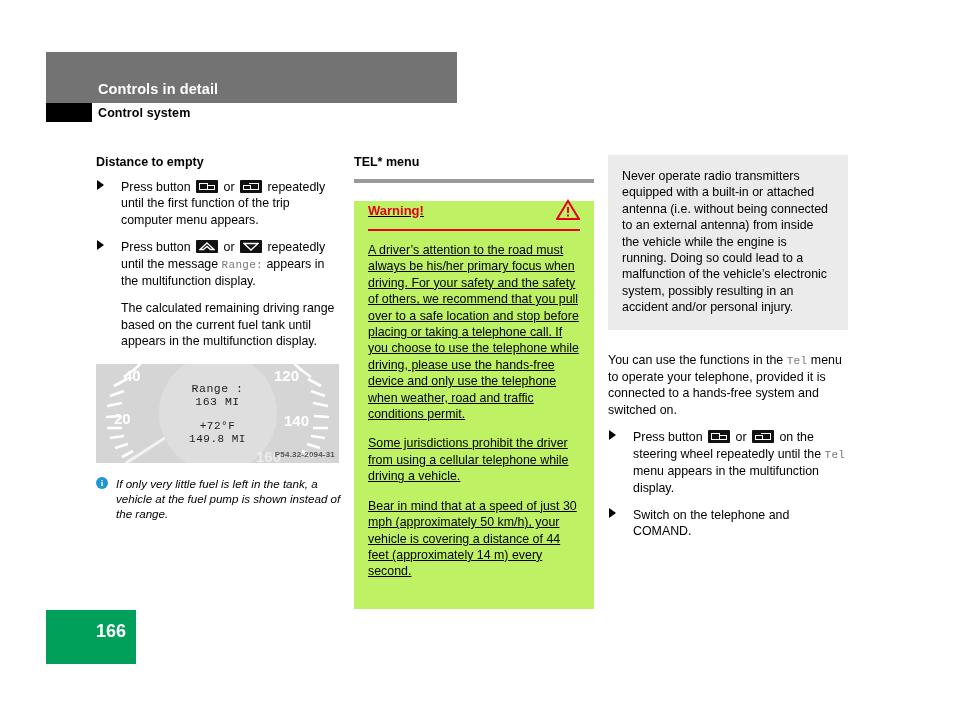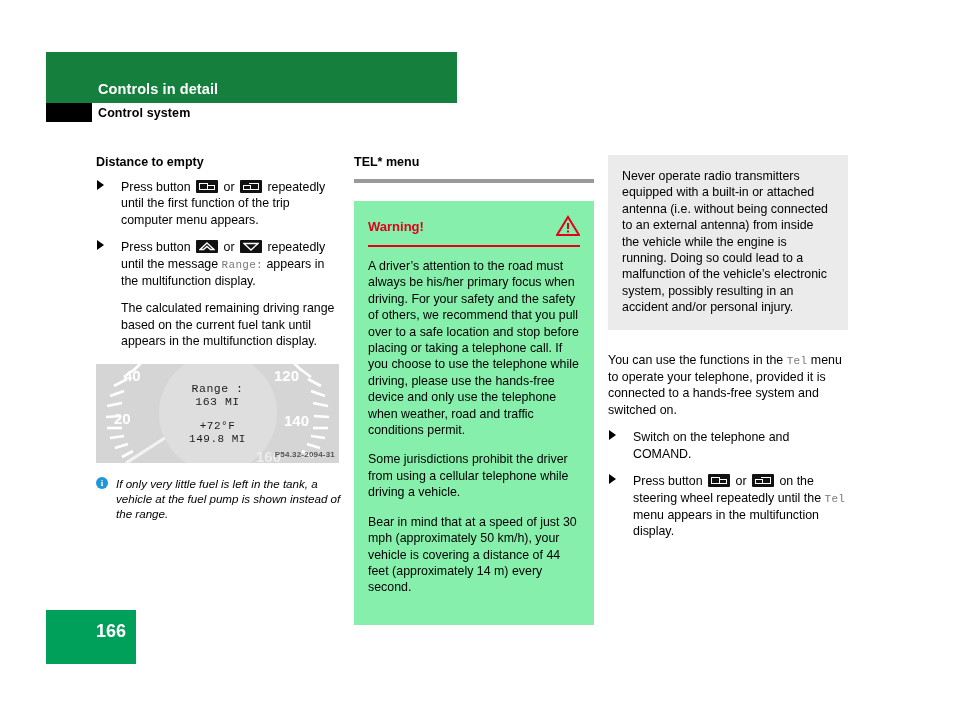--- a/index.html
+++ b/index.html
@@ -16,21 +16,21 @@
     overflow: hidden;
   }
 
   
   #chapter-bar {
     position: absolute;
     left: 46px;
     top: 52px;
     width: 411px;
     height: 51px;
-    background: #15803d;
+    background: #737373;
   }
   #chapter-title {
     position: absolute;
     left: 52px;
     bottom: 6px;
     font-size: 14.5px;
     font-weight: bold;
     color: #ffffff;
     letter-spacing: .1px;
   }
@@ -228,24 +228,25 @@
     font-style: normal;
     font-weight: bold;
     font-size: 9px;
     line-height: 12px;
     text-align: center;
     font-family: "Liberation Serif", serif;
   }
 
   
   #warning-box {
-    background: #86efac;
-    padding: 16px 14px 16px 14px;
+    background: #bef264;
+    padding: 0 14px 16px 14px;
     box-sizing: border-box;
     width: 240px;
+    text-decoration: underline;
   }
   #warning-head {
     position: relative;
     height: 26px;
   }
   #warning-label {
     color: #e2001a;
     font-weight: bold;
     font-size: 13px;
   }
@@ -410,30 +411,30 @@
   </div>
 
   <p class="para">
     <span>You can use the functions in the</span>
     <span class="mono">Tel</span>
     <span>menu to operate your telephone, provided it is connected to a hands-free system and switched on.</span>
   </p>
 
   <div class="bullet-row">
     <span class="bullet-mark"></span>
-    <span>Switch on the telephone and COMAND.</span>
-  </div>
-
-  <div class="bullet-row">
-    <span class="bullet-mark"></span>
     <span>Press button</span>
     <span class="btn-glyph btn-prev"><i class="b1"></i><i class="b2"></i></span>
     <span>or</span>
     <span class="btn-glyph btn-next"><i class="b1"></i><i class="b2"></i></span>
     <span>on the steering wheel repeatedly until the</span>
     <span class="mono">Tel</span>
     <span>menu appears in the multifunction display.</span>
   </div>
+
+  <div class="bullet-row">
+    <span class="bullet-mark"></span>
+    <span>Switch on the telephone and COMAND.</span>
+  </div>
 </div>
 
 <div id="page-number-box">
   <span id="page-number">166</span>
 </div>
 
 </body></html>

